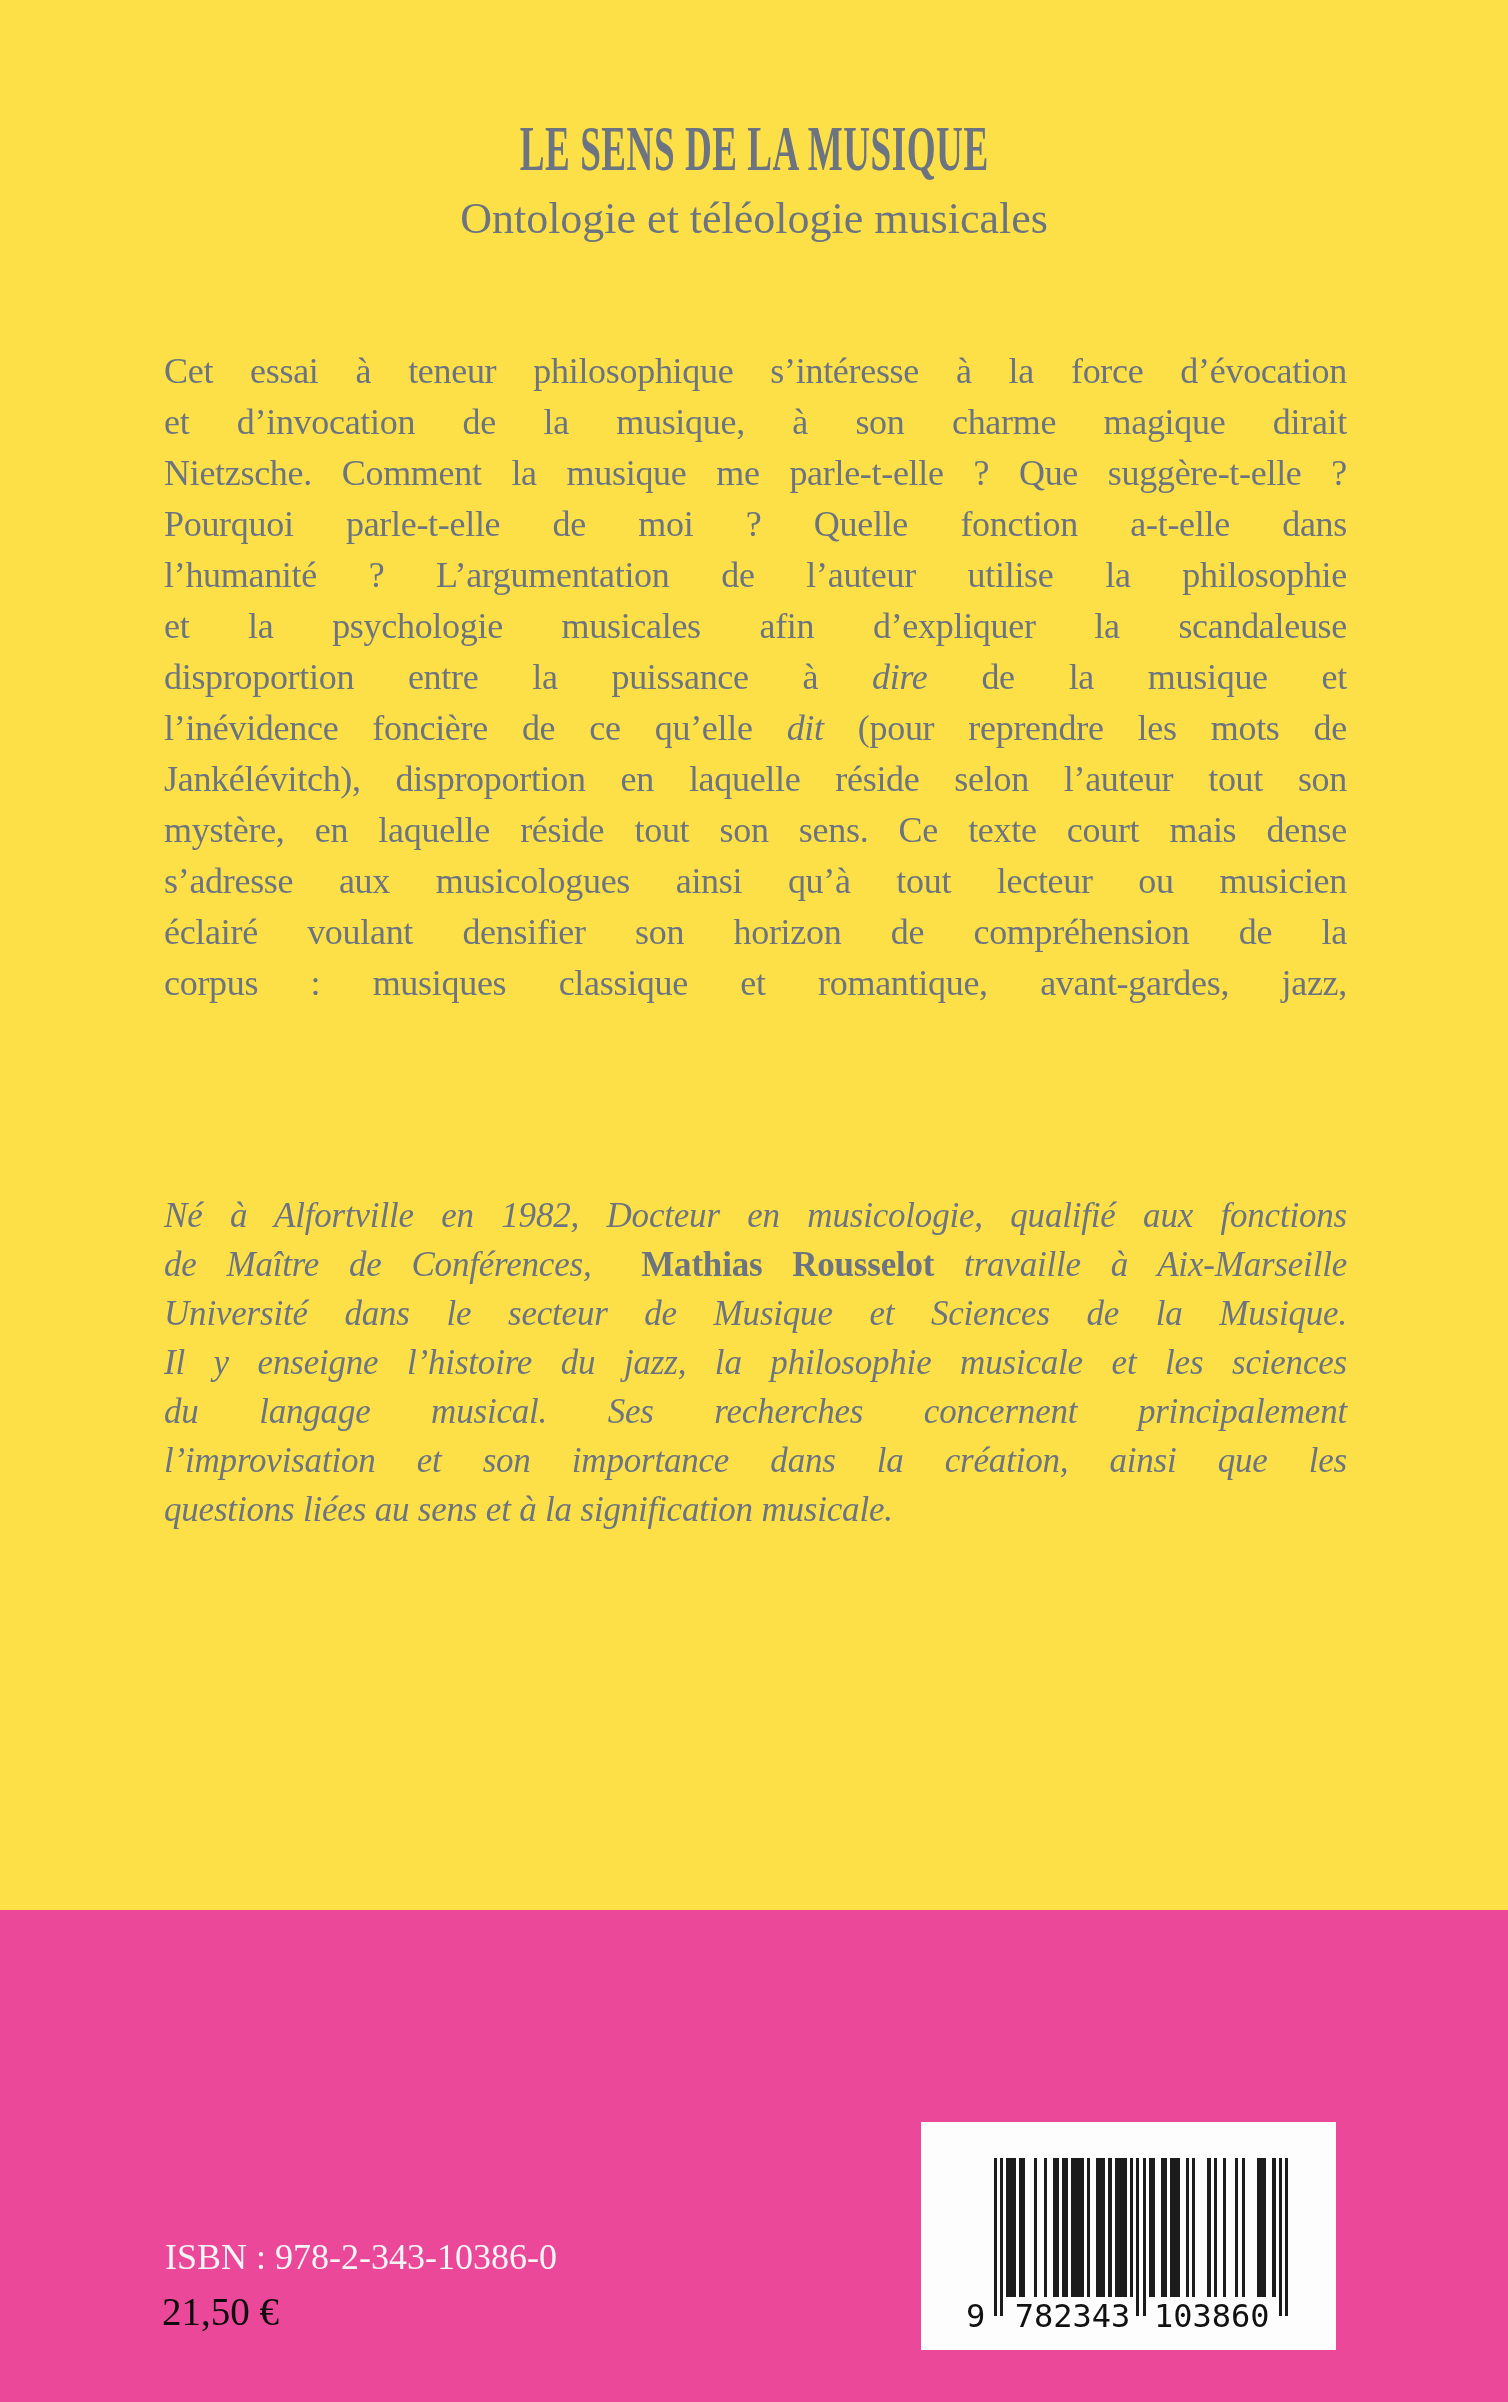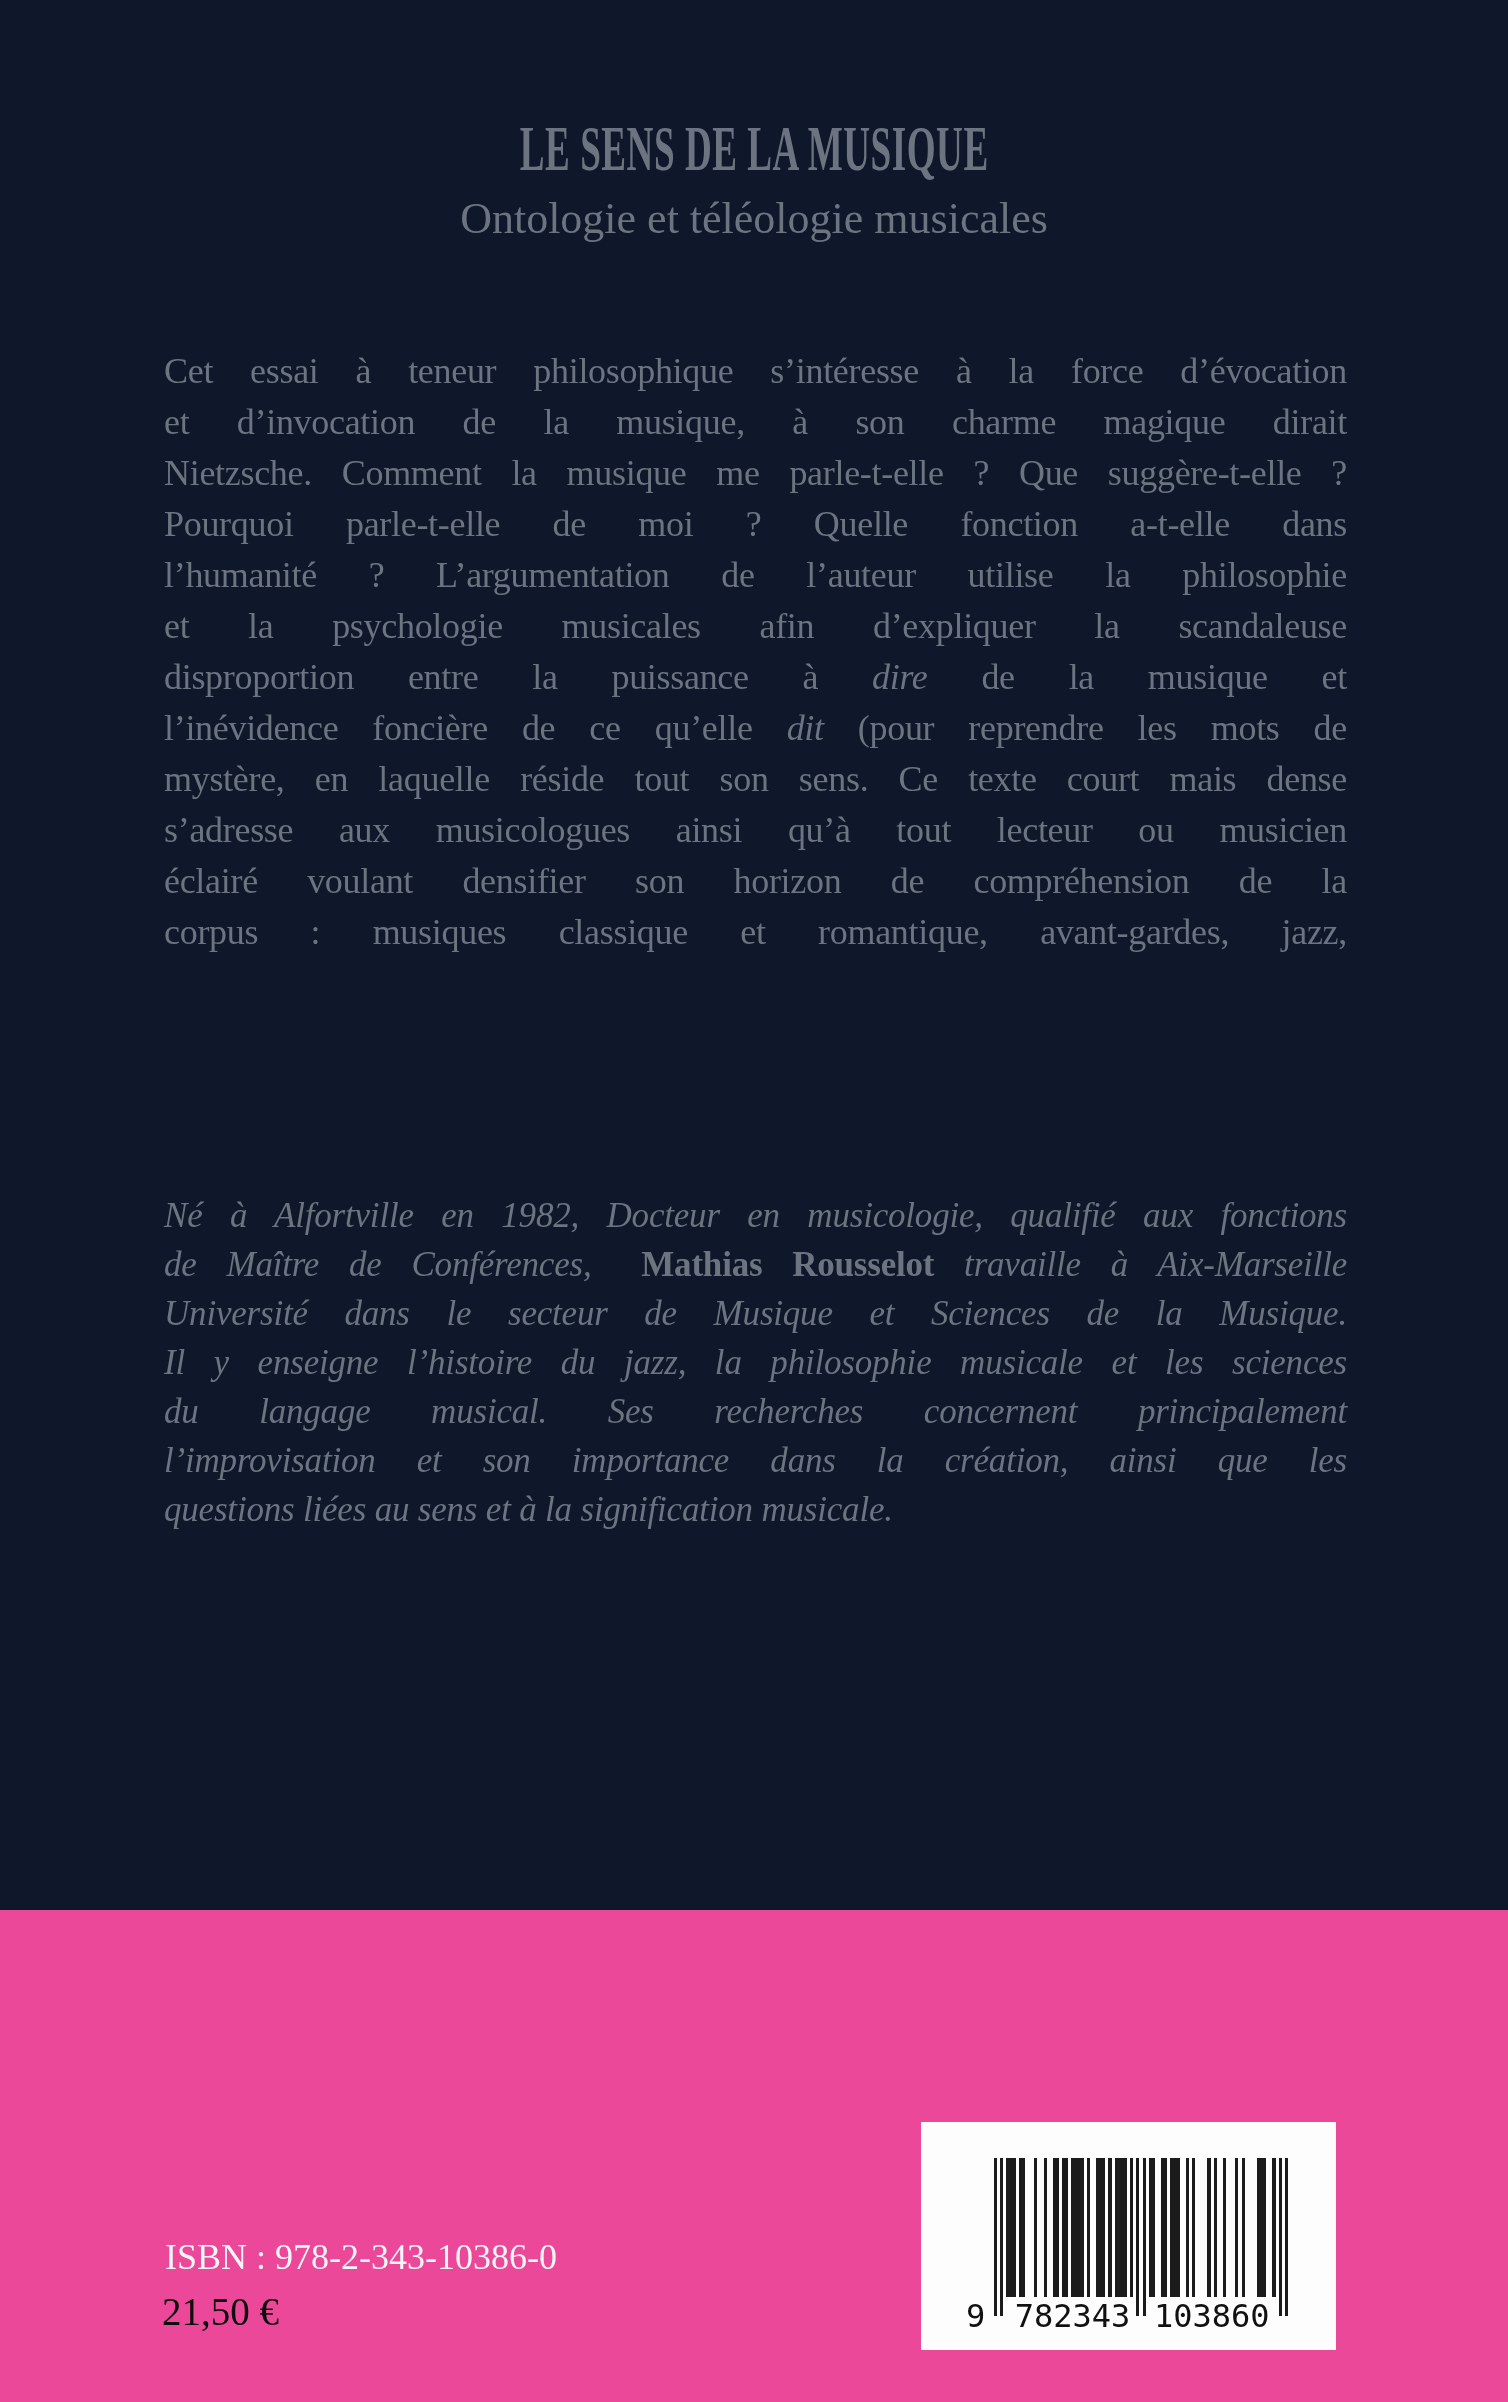--- a/index.html
+++ b/index.html
@@ -1,18 +1,18 @@
 <!DOCTYPE html>
 <html style="font-size:15px"><head>
 <meta charset="utf-8">
 <style>
   html,body{margin:0;padding:0;background:#444;}
   .cover{position:relative;width:1508px;height:2403px;overflow:hidden;
          font-family:"Liberation Serif","DejaVu Serif",serif;}
-  .panel-yellow{position:absolute;left:0;top:0;width:1508px;height:1910px;background:#0f172a;}
+  .panel-yellow{position:absolute;left:0;top:0;width:1508px;height:1910px;background:#fde047;}
   .panel-gray{position:absolute;left:0;top:1910px;width:1508px;height:493px;background:#ec4899;}
 
   .title{position:absolute;left:0;top:112px;width:100%;margin:0;text-align:center;
          font-size:64px;font-weight:bold;color:#6b7480;letter-spacing:0.9px;}
   .title .squeeze{display:inline-block;transform:scaleX(0.58);transform-origin:center;white-space:nowrap;}
   .subtitle{position:absolute;left:0;top:193px;width:100%;margin:0;text-align:center;
             font-size:44px;font-weight:normal;color:#6b7480;}
 
   .synopsis{position:absolute;left:164px;top:346px;width:1183px;color:#6b7480;
             font-size:36px;line-height:51px;letter-spacing:-0.3px;}
@@ -47,20 +47,21 @@
     <h2 class="subtitle">Ontologie et téléologie musicales</h2>
     <div class="synopsis" id="synopsis">
         <div class="jline"><span>Cet essai à teneur philosophique s’intéresse à la force d’évocation</span></div>
         <div class="jline"><span>et d’invocation de la musique, à son charme magique dirait</span></div>
         <div class="jline"><span>Nietzsche. Comment la musique me parle-t-elle ? Que suggère-t-elle ?</span></div>
         <div class="jline"><span>Pourquoi parle-t-elle de moi ? Quelle fonction a-t-elle dans</span></div>
         <div class="jline"><span>l’humanité ? L’argumentation de l’auteur utilise la philosophie</span></div>
         <div class="jline"><span>et la psychologie musicales afin d’expliquer la scandaleuse</span></div>
         <div class="jline"><span>disproportion entre la puissance à </span><span class="it">dire</span><span> de la musique et</span></div>
         <div class="jline"><span>l’inévidence foncière de ce qu’elle </span><span class="it">dit</span><span> (pour reprendre les mots de</span></div>
+        <div class="jline"><span>Jankélévitch), disproportion en laquelle réside selon l’auteur tout son</span></div>
         <div class="jline"><span>mystère, en laquelle réside tout son sens. Ce texte court mais dense</span></div>
         <div class="jline"><span>s’adresse aux musicologues ainsi qu’à tout lecteur ou musicien</span></div>
         <div class="jline"><span>éclairé voulant densifier son horizon de compréhension de la</span></div>
         <div class="jline"><span>corpus : musiques classique et romantique, avant-gardes, jazz,</span></div>
       </div>
     <div class="bio" id="bio">
         <div class="jline"><span>Né à Alfortville en 1982, Docteur en musicologie, qualifié aux fonctions</span></div>
         <div class="jline"><span>de Maître de Conférences, </span><span class="bd">Mathias Rousselot</span><span> travaille à Aix-Marseille</span></div>
         <div class="jline"><span>Université dans le secteur de Musique et Sciences de la Musique.</span></div>
         <div class="jline"><span>Il y enseigne l’histoire du jazz, la philosophie musicale et les sciences</span></div>

